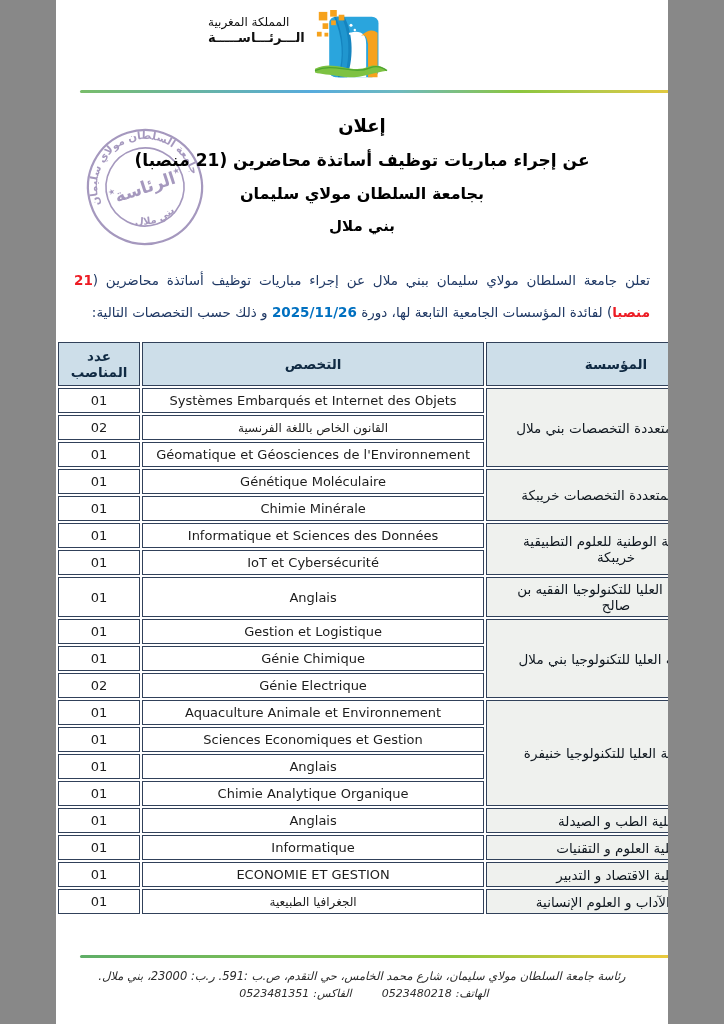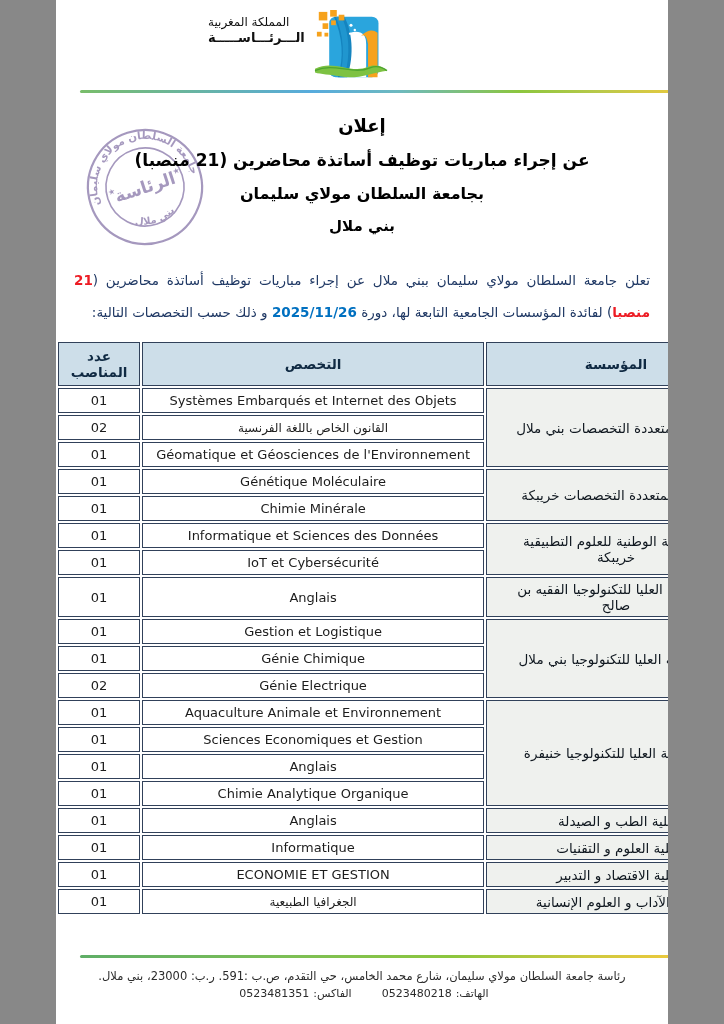--- a/index.html
+++ b/index.html
@@ -36,21 +36,21 @@
   
   table.positions{direction:rtl; width:692px; margin:12px auto 0 auto;
     border-collapse:separate; border-spacing:2px; background:#fff;}
   table.positions th, table.positions td{border:1.4px solid var(--tbl-border);}
   table.positions th{background:var(--tbl-head-bg); color:#102a43; font-size:13.5px; font-weight:bold; padding:5px 4px;}
   td.cell-inst{background:var(--tbl-inst-bg); text-align:center; font-size:13.5px; color:#101820; padding:3px 21px;}
   td.cell-spec{text-align:center; font-size:13px; color:var(--ink); padding:4px 6px; background:#fff;}
   td.cell-spec.ar{font-size:12px;}
   td.cell-pos{text-align:center; font-size:13px; color:var(--ink); padding:4px 2px; background:#fff; width:84px;}
   
-  .footer{position:absolute; left:0; right:0; bottom:22px; text-align:center;}
+  .footer{position:absolute; left:0; right:0; bottom:22px; text-align:center;font-style:italic;}
   .footer-rule{height:3px; border-radius:2px; margin:0 auto 10px 24px; width:600px;
     background:linear-gradient(to right,#5fae67 0%,#7dbf55 35%,#8cc63e 62%,#cfc93f 85%,#eec93d 100%);}
   .footer-line{direction:rtl; font-size:11.5px; color:#2b2b2b; line-height:17px;}
   .footer-contacts{direction:rtl; font-size:11px; color:#2b2b2b; line-height:17px;}
   .footer-contacts .num{direction:ltr; unicode-bidi:embed; padding:0 4px;}
   .footer-contacts .gap{display:inline-block; width:26px;}
 </style>
 </head>
 <body>
 

